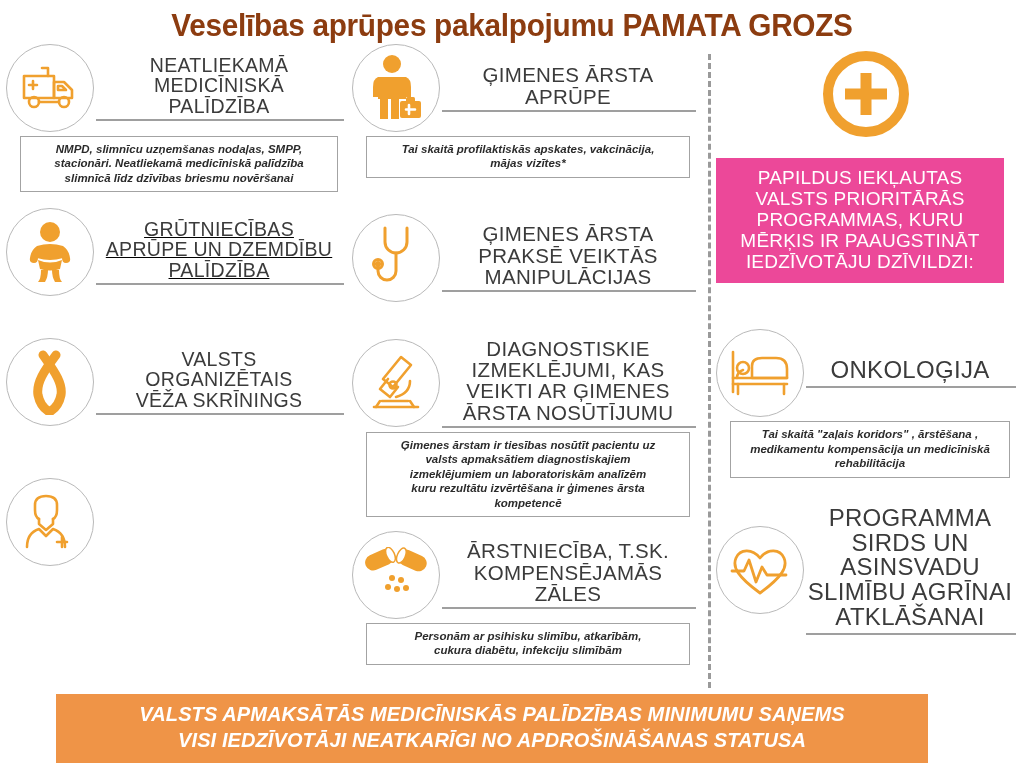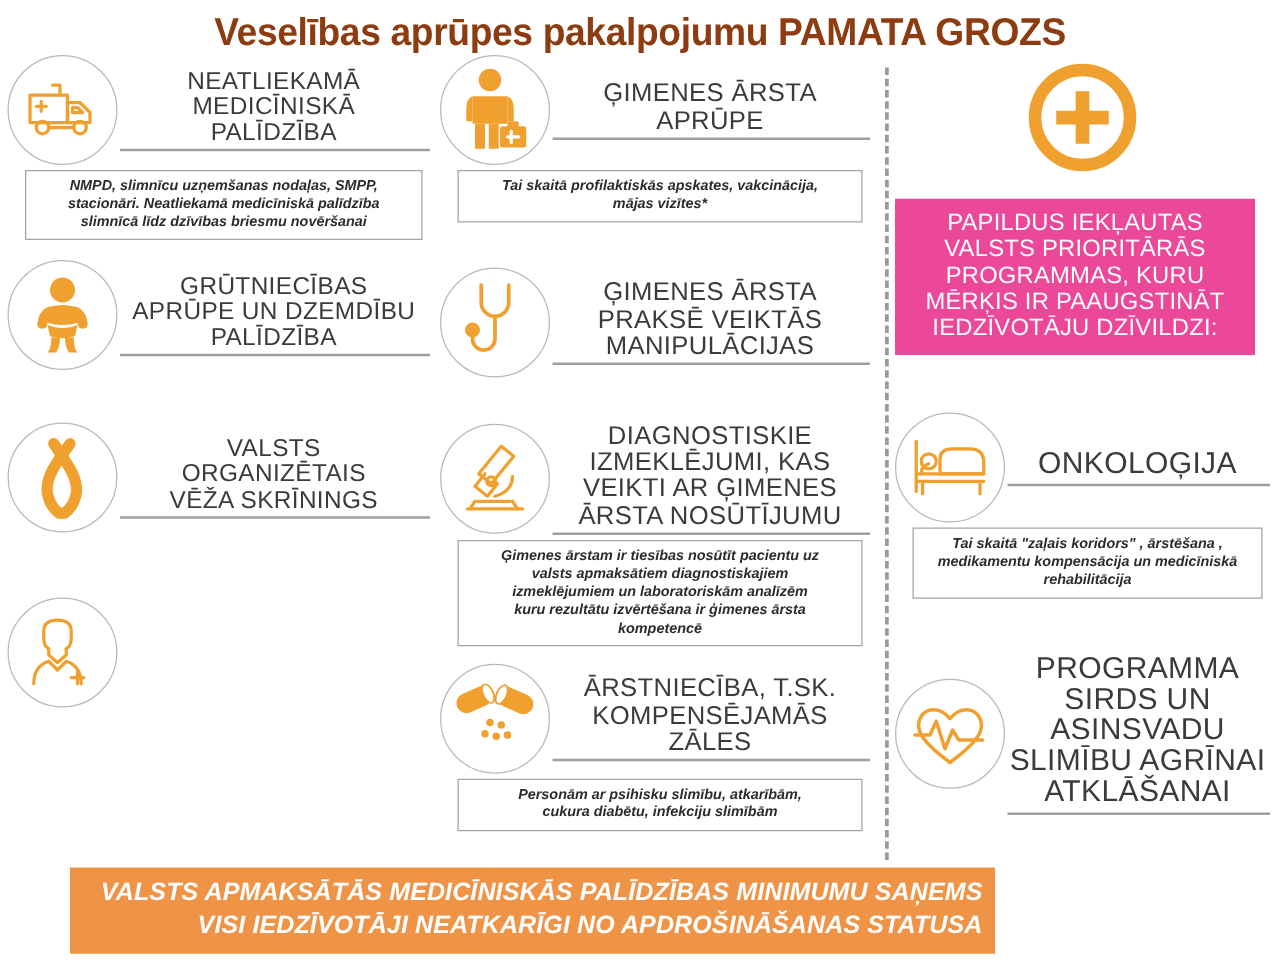--- a/index.html
+++ b/index.html
@@ -134,24 +134,24 @@
     letter-spacing: 0.2px;
     box-sizing: border-box;
     width: 288px;
   }
 
   
   #bottom-banner {
     position: absolute;
     left: 56px;
     top: 694px;
-    width: 740px;
+    width: 872px;
     background: #ef9447;
     color: #ffffff;
-    text-align: right;
+    text-align: center;
     font-weight: bold;
     font-style: italic;
     font-size: 20px;
     line-height: 1.28;
     padding: 8px 10px 10px 10px;
     white-space: pre-line;
     box-sizing: border-box;
     letter-spacing: 0.1px;
   }
 </style>
@@ -183,21 +183,21 @@
 MEDICĪNISKĀ
 PALĪDZĪBA</div>
         <div class="title-rule"></div>
       </div>
     </div>
     <div class="service-note">NMPD, slimnīcu uzņemšanas nodaļas, SMPP,
 stacionāri. Neatliekamā medicīniskā palīdzība
 slimnīcā līdz dzīvības briesmu novēršanai</div>
   </div>
 
-  <div class="service" style="margin-top:16px;">
+  <div class="service" style="margin-top:16px;text-decoration:underline;">
     <div class="service-head">
       <div class="icon-circle">
         <svg width="54" height="62" viewBox="0 0 54 62" fill="#F0A02E">
           <circle cx="27" cy="11" r="10"></circle>
           <path d="M14 25 q13 -4 26 0 l0 12 q-13 4 -26 0 z"></path>
           <path d="M14 25 q-6 4 -7 12 q-1 5 4 5 q4 0 4 -5 z"></path>
           <path d="M40 25 q6 4 7 12 q1 5 -4 5 q-4 0 -4 -5 z"></path>
           <path d="M15 39 q12 5 24 0 l-2 9 q-10 3 -20 0 z"></path>
           <path d="M18 49 q0 9 -3 12 l7 0 q3 -5 3 -12 z"></path>
           <path d="M36 49 q0 9 3 12 l-7 0 q-3 -5 -3 -12 z"></path>
@@ -383,21 +383,21 @@
       <div class="service-title-wrap">
         <div class="service-title">ONKOLOĢIJA</div>
         <div class="title-rule"></div>
       </div>
     </div>
     <div class="service-note">Tai skaitā "zaļais koridors" , ārstēšana ,
 medikamentu kompensācija un medicīniskā
 rehabilitācija</div>
   </div>
 
-  <div class="service" style="margin-top:44px;">
+  <div class="service" style="margin-top:28px;">
     <div class="service-head">
       <div class="icon-circle">
         <svg width="64" height="58" viewBox="0 0 64 58" fill="none" stroke="#F0A02E" stroke-width="2.8" stroke-linecap="round" stroke-linejoin="round">
           <path d="M32 52 C10 36 4 26 8 17 C12 8 24 7 32 17 C40 7 52 8 56 17 C60 26 54 36 32 52"></path>
           <path d="M4 30 h12 l5 -11 l7 22 l6 -15 l5 8 h19"></path>
         </svg>
       </div>
       <div class="service-title-wrap">
         <div class="service-title">PROGRAMMA
 SIRDS UN

